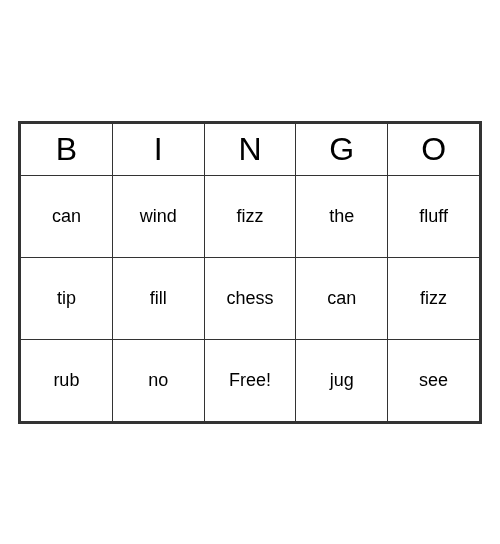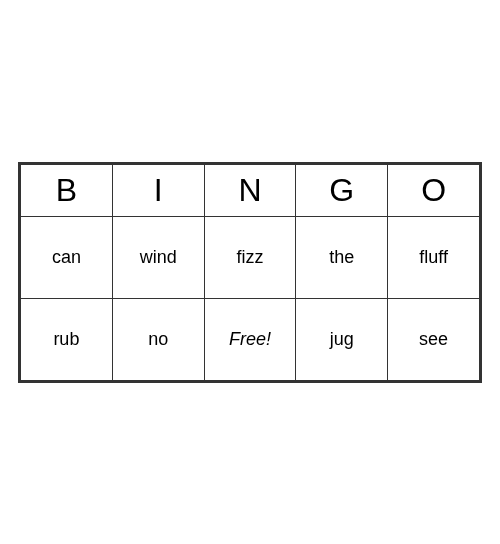--- a/index.html
+++ b/index.html
@@ -43,21 +43,20 @@
     }
 
     .bingo-table td {
       font-size: 18px;
       width: 92px;
       height: 82px;
     }
 
     .free-cell {
       font-size: 22px;
-      font-style: italic;
     }
   </style>
 </head>
 <body>
 
 <div class="bingo-card">
   <table class="bingo-table">
     <thead>
       <tr>
       <th>B</th>
@@ -69,20 +68,27 @@
     </thead>
     <tbody id="bingo-body">
     <tr>
           <td>can</td>
           <td>wind</td>
           <td>fizz</td>
           <td>the</td>
           <td>fluff</td>
         </tr>
         <tr>
+          <td>tip</td>
+          <td>fill</td>
+          <td>chess</td>
+          <td>can</td>
+          <td>fizz</td>
+        </tr>
+        <tr>
           <td>rub</td>
           <td>no</td>
           <td class="free-cell">Free!</td>
           <td>jug</td>
           <td>see</td>
         </tr>
       </tbody>
   </table>
 </div>
 

